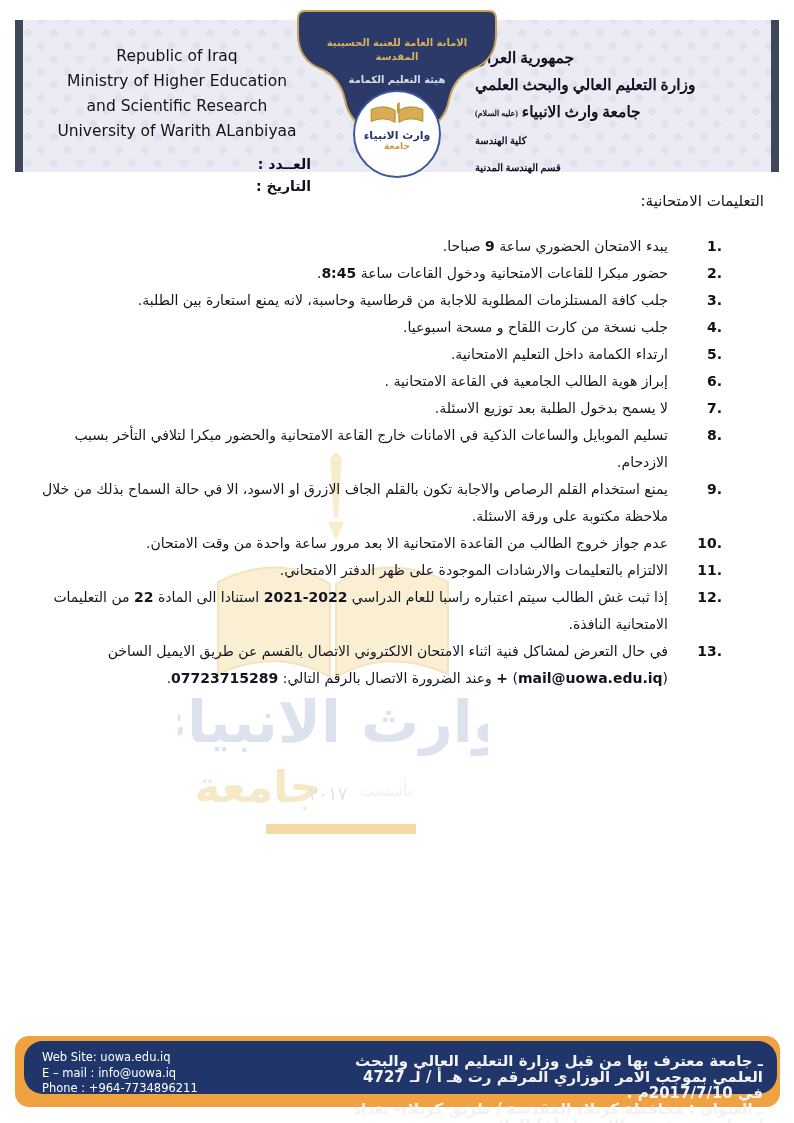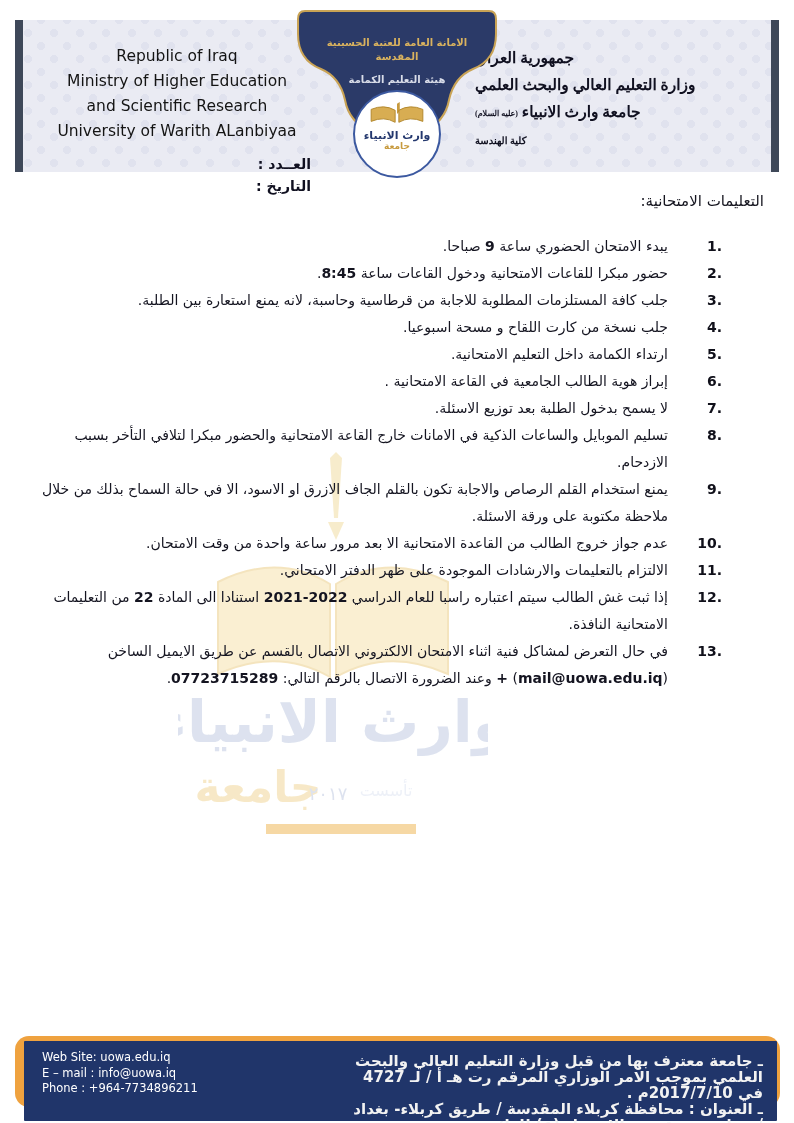--- a/index.html
+++ b/index.html
@@ -43,21 +43,21 @@
   .num{flex:0 0 40px;direction:ltr;text-align:right;font-weight:bold;font-size:14px;
     line-height:27px;color:#10101a;padding-left:14px;box-sizing:content-box;}
   .txt{flex:1;font-size:14px;line-height:27px;color:#141420;text-align:right;}
   .txt b{font-family:"DejaVu Sans",sans-serif;}
 
   
   .watermark{position:absolute;left:178px;top:452px;width:310px;height:400px;z-index:1;opacity:.55;pointer-events:none;}
 
   
   .footer-accent{position:absolute;left:15px;right:14px;top:1036px;height:71px;border-radius:14px;background:#efa23f;}
-  .footer{position:absolute;left:24px;right:17px;top:1041px;height:80px;border-radius:1px;background:#20356a;}
+  .footer{position:absolute;left:24px;right:17px;top:1041px;height:53px;border-radius:19px;background:#20356a;}
   .foot-contact{position:absolute;left:18px;top:9px;color:#ffffff;font-size:11.5px;line-height:15.5px;}
   .foot-ar{position:absolute;right:14px;top:12px;width:420px;direction:rtl;text-align:right;
     color:#f2f2f2;font-size:15px;line-height:16px;font-weight:bold;}
 </style>
 </head>
 <body>
 
 <div class="page">
 
   <div class="header">
@@ -76,20 +76,21 @@
     </div>
 
     <div class="hdr-right">
       <div>جمهورية العراق</div>
       <div>وزارة التعليم العالي والبحث العلمي</div>
       <div>
         <span>جامعة وارث الانبياء</span>
         <span class="honorific">(عليه السلام)</span>
       </div>
       <div class="plain">كلية الهندسة</div>
+      <div class="plain">قسم الهندسة المدنية</div>
     </div>
   </div>
 
   <div class="emblem">
     <svg class="dome" viewBox="0 0 200 130" width="200" height="130">
       <path d="M8,1 H192 Q199,1 199,9 V24 Q199,50 176,59 Q157,67 152,90 Q148,112 126,122 H74 Q52,112 48,90 Q43,67 24,59 Q1,50 1,24 V9 Q1,1 8,1 Z" fill="#2b3a68" stroke="#c9a355" stroke-width="2"></path>
     </svg>
     <div class="dome-text">
       <div class="dome-line1">الامانة العامة للعتبة الحسينية المقدسة</div>
       <div class="dome-line2">هيئة التعليم الكمامة</div>

